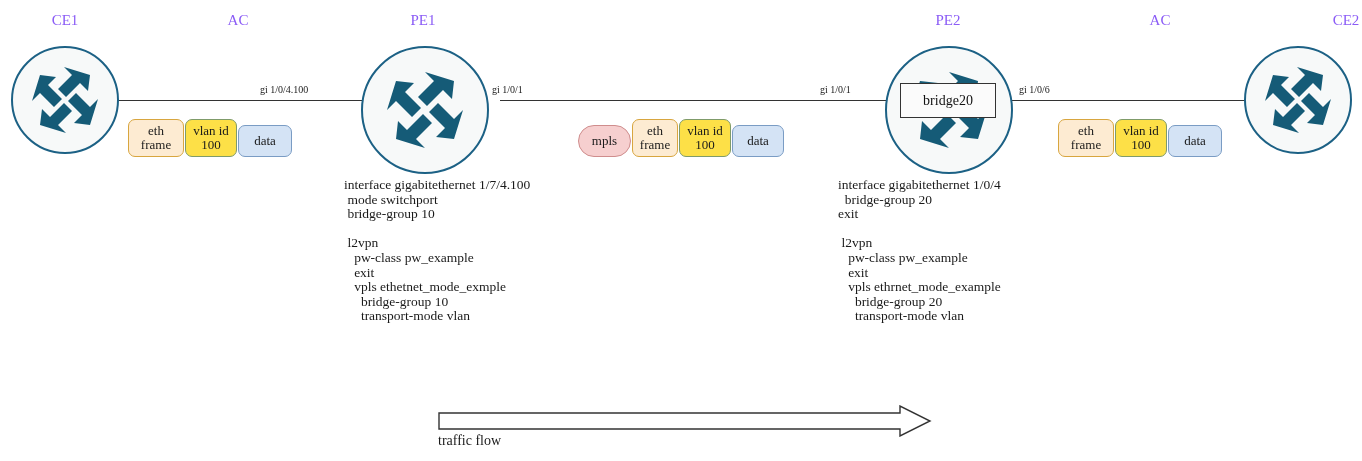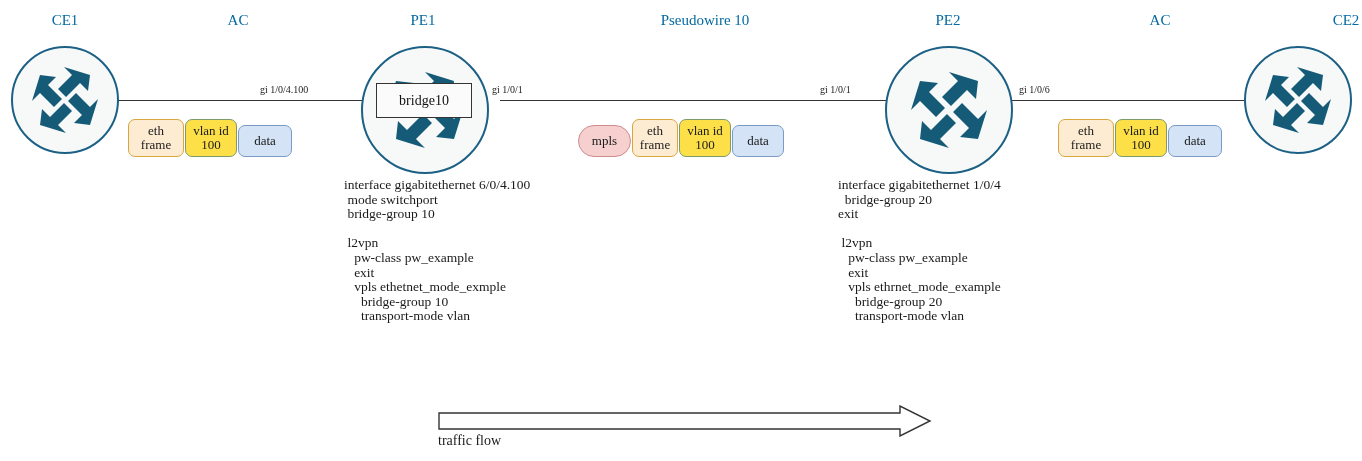--- a/index.html
+++ b/index.html
@@ -17,21 +17,21 @@
     width: 1362px;
     height: 461px;
     background: #ffffff;
     overflow: hidden;
   }
   .abs { position: absolute; }
 
   
   .top-label {
     font-size: 15px;
-    color: #0369a1;
+    color: #8b5cf6;
     text-align: center;
     white-space: nowrap;
     line-height: 18px;
   }
 
   
   .node {
     position: absolute;
     width: 110px;
     height: 110px;
@@ -113,21 +113,20 @@
   }
 </style>
 </head>
 <body>
 
 <div id="canvas">
 
   <div class="abs top-label" style="left:25px;  top:11px; width:80px;">CE1</div>
   <div class="abs top-label" style="left:198px; top:11px; width:80px;">AC</div>
   <div class="abs top-label" style="left:383px; top:11px; width:80px;">PE1</div>
-  <div class="abs top-label" style="left:625px; top:11px; width:160px;">Pseudowire 10</div>
   <div class="abs top-label" style="left:908px; top:11px; width:80px;">PE2</div>
   <div class="abs top-label" style="left:1120px;top:11px; width:80px;">AC</div>
   <div class="abs top-label" style="left:1306px;top:11px; width:80px;">CE2</div>
 
   <div class="link abs" style="left:108px;  top:100px; width:262px;"></div>
   <div class="link abs" style="left:500px;  top:100px; width:400px;"></div>
   <div class="link abs" style="left:995px;  top:100px; width:265px;"></div>
 
   <div class="node" style="left:10px; top:45px;">
     <svg width="110" height="110" viewBox="0 0 110 110">
@@ -145,33 +144,33 @@
     <svg width="130" height="130" viewBox="0 0 130 130">
       <circle cx="65" cy="65" r="63" fill="#f7f9f9" stroke="#1c6185" stroke-width="2"></circle>
       <g fill="#155b77">
         <path d="M36,36 L54,38 L45,47 L61,63 L52,72 L36,56 L27,65 Z"></path>
         <path d="M94,36 L92,54 L83,45 L67,61 L58,52 L74,36 L65,27 Z"></path>
         <path d="M36,94 L38,76 L47,85 L63,69 L72,78 L56,94 L65,103 Z"></path>
         <path d="M94,94 L76,92 L85,83 L69,67 L78,58 L94,74 L103,65 Z"></path>
       </g>
     </svg>
   </div>
-  <div class="bridge-box" style="left:376px; top:83px; width:96px; height:35px;">bridge10</div>
 
   <div class="node" style="left:884px; top:45px;">
     <svg width="130" height="130" viewBox="0 0 130 130">
       <circle cx="65" cy="65" r="63" fill="#f7f9f9" stroke="#1c6185" stroke-width="2"></circle>
       <g fill="#155b77">
         <path d="M36,36 L54,38 L45,47 L61,63 L52,72 L36,56 L27,65 Z"></path>
         <path d="M94,36 L92,54 L83,45 L67,61 L58,52 L74,36 L65,27 Z"></path>
         <path d="M36,94 L38,76 L47,85 L63,69 L72,78 L56,94 L65,103 Z"></path>
         <path d="M94,94 L76,92 L85,83 L69,67 L78,58 L94,74 L103,65 Z"></path>
       </g>
     </svg>
   </div>
+  <div class="bridge-box" style="left:900px; top:83px; width:96px; height:35px;">bridge20</div>
 
   <div class="node" style="left:1243px; top:45px;">
     <svg width="110" height="110" viewBox="0 0 110 110">
       <circle cx="55" cy="55" r="53" fill="#f7f9f9" stroke="#1c6185" stroke-width="2"></circle>
       <g fill="#155b77">
         <path d="M30,30 L46,32 L38,40 L52,54 L44,62 L30,48 L22,56 Z"></path>
         <path d="M80,30 L78,46 L70,38 L56,52 L48,44 L62,30 L54,22 Z"></path>
         <path d="M30,80 L32,64 L40,72 L54,58 L62,66 L48,80 L56,88 Z"></path>
         <path d="M80,80 L64,78 L72,70 L58,56 L66,48 L80,62 L88,54 Z"></path>
       </g>
@@ -201,21 +200,21 @@
   </div>
 
   <div class="packet-row" style="left:1058px; top:119px; gap:1px;">
     <div class="pkt ethframe" style="width:56px;">eth
 frame</div>
     <div class="pkt vlan" style="width:52px;">vlan id
 100</div>
     <div class="pkt data" style="width:54px;">data</div>
   </div>
 
-  <div class="config" style="left:344px; top:178px;">interface gigabitethernet 6/0/4.100
+  <div class="config" style="left:344px; top:178px;">interface gigabitethernet 1/7/4.100
  mode switchport
  bridge-group 10
 
  l2vpn
    pw-class pw_example
    exit
    vpls ethetnet_mode_exmple
      bridge-group 10
      transport-mode vlan</div>
   <div class="config" style="left:838px; top:178px;">interface gigabitethernet 1/0/4

